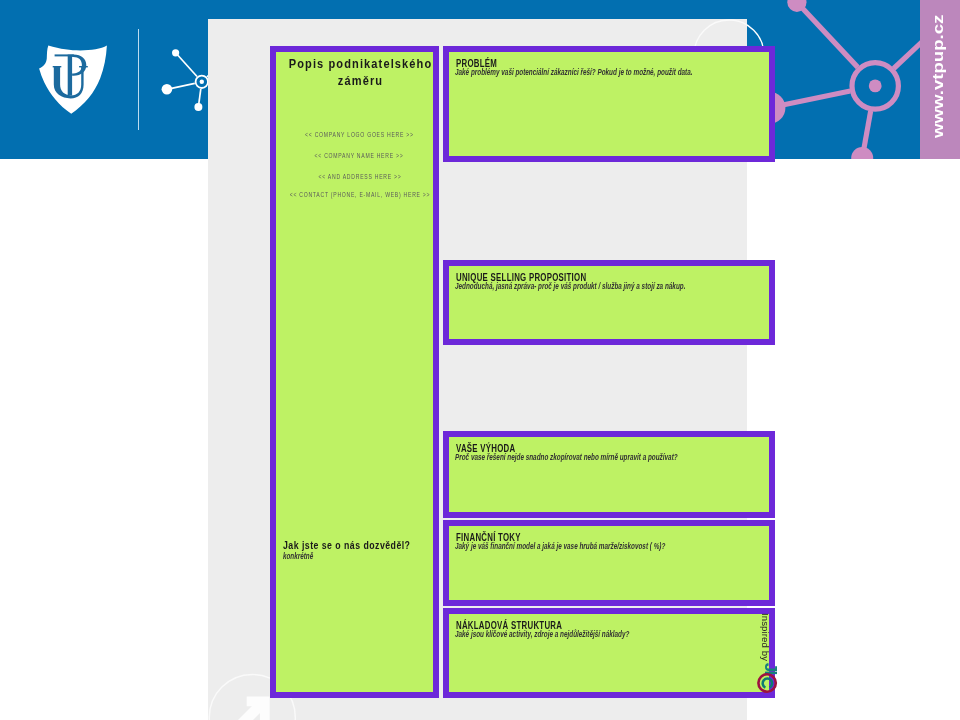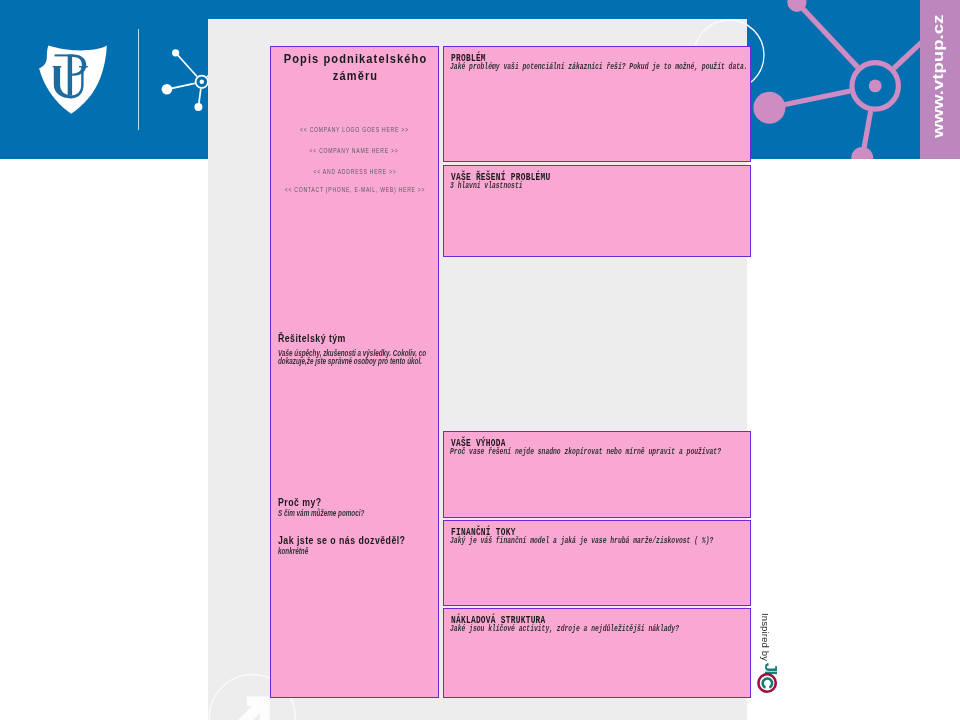--- a/index.html
+++ b/index.html
@@ -18,23 +18,23 @@
   .up-logo{position:absolute;left:38px;top:38px;width:70px;height:78px;}
   .deco{position:absolute;left:0;top:0;pointer-events:none;z-index:1;}
   .deco-ring{fill:none;stroke:#ffffff;stroke-width:1.3;}
 
   
   .graypanel{position:absolute;left:208px;top:19px;width:539px;height:701px;background:#EDEDED;overflow:hidden;z-index:2;}
   .gp-deco{position:absolute;left:0;top:0;}
   .gp-ring{fill:none;stroke:#fafafa;stroke-width:1.4;}
 
   
-  .whitebox{position:absolute;background:#f9a8d4;border:1px solid #6d28d9;box-sizing:border-box;z-index:3;}
+  .whitebox{position:absolute;background:#bef264;border:6px solid #6d28d9;box-sizing:border-box;z-index:3;}
   .leftcol{left:270px;top:46px;width:169px;height:652px;}
-  .rbox{left:443px;width:308px;font-family:Liberation Mono, monospace;}
+  .rbox{left:443px;width:332px;}
 
   .maintitle{position:absolute;left:-16px;top:0px;width:200px;text-align:center;}
   .maintitle span{display:inline-block;width:175px;font-size:13px;font-weight:bold;line-height:17px;
       color:#1a1a1a;letter-spacing:1.3px;transform:scaleX(0.85);}
   .ph-wrap{position:absolute;left:-31px;width:229px;text-align:center;}
   .ph{display:inline-block;font-size:6.9px;color:#5a5a5a;letter-spacing:1.0px;
       white-space:nowrap;transform:scaleX(0.74);}
 
   .lsec{position:absolute;left:7px;width:160px;}
   .lsec .t{font-size:10.3px;font-weight:bold;color:#1a1a1a;letter-spacing:0.55px;
@@ -138,41 +138,33 @@
     </svg>
   </div>
 
   <div class="whitebox leftcol">
     <div class="maintitle" style="top:3px"><span>Popis podnikatelského záměru</span></div>
     <div class="ph-wrap" style="top:71px"><span class="ph">&lt;&lt; COMPANY LOGO GOES HERE &gt;&gt;</span></div>
     <div class="ph-wrap" style="top:91.5px"><span class="ph">&lt;&lt; COMPANY NAME HERE &gt;&gt;</span></div>
     <div class="ph-wrap" style="top:112.5px"><span class="ph">&lt;&lt; AND ADDRESS HERE &gt;&gt;</span></div>
     <div class="ph-wrap" style="top:131px"><span class="ph">&lt;&lt; CONTACT (PHONE, E-MAIL, WEB) HERE &gt;&gt;</span></div>
 
-    <div class="lsec" style="top:286px;--gap:15.5px">
-      <div class="t">Řešitelský tým</div>
-      <div class="s">Vaše úspěchy, zkušenosti a výsledky. Cokoliv, co dokazuje,že  jste správné osoboy pro tento úkol.</div>
-    </div>
-    <div class="lsec" style="top:450px;--gap:12px">
-      <div class="t">Proč my?</div>
-      <div class="s">S čím vám můžeme pomoci?</div>
-    </div>
     <div class="lsec" style="top:488px;--gap:12px">
       <div class="t">Jak jste se o nás dozvěděl?</div>
       <div class="s">konkrétně</div>
     </div>
   </div>
 
   <div class="whitebox rbox" style="top:46px;height:116px">
     <div class="rsec-t">PROBLÉM</div>
     <div class="rsec-s">Jaké problémy vaši potenciální zákazníci řeší? Pokud je to možné, použít data.</div>
   </div>
-  <div class="whitebox rbox" style="top:165px;height:92px">
-    <div class="rsec-t">VAŠE ŘEŠENÍ PROBLÉMU</div>
-    <div class="rsec-s">3 hlavní vlastnosti</div>
+  <div class="whitebox rbox" style="top:260px;height:85px">
+    <div class="rsec-t">UNIQUE SELLING PROPOSITION</div>
+    <div class="rsec-s">Jednoduchá, jasná zpráva- proč je váš produkt / služba jiný a stojí za nákup.</div>
   </div>
   <div class="whitebox rbox" style="top:520px;height:86px">
     <div class="rsec-t">FINANČNÍ TOKY</div>
     <div class="rsec-s">Jaký je váš finanční model a jaká je vase hrubá marže/ziskovost ( %)?</div>
   </div>
   <div class="whitebox rbox" style="top:431px;height:87px">
     <div class="rsec-t">VAŠE VÝHODA</div>
     <div class="rsec-s">Proč vase řešení nejde snadno zkopírovat nebo mírně upravit a používat?</div>
   </div>
   <div class="whitebox rbox" style="top:608px;height:90px">

